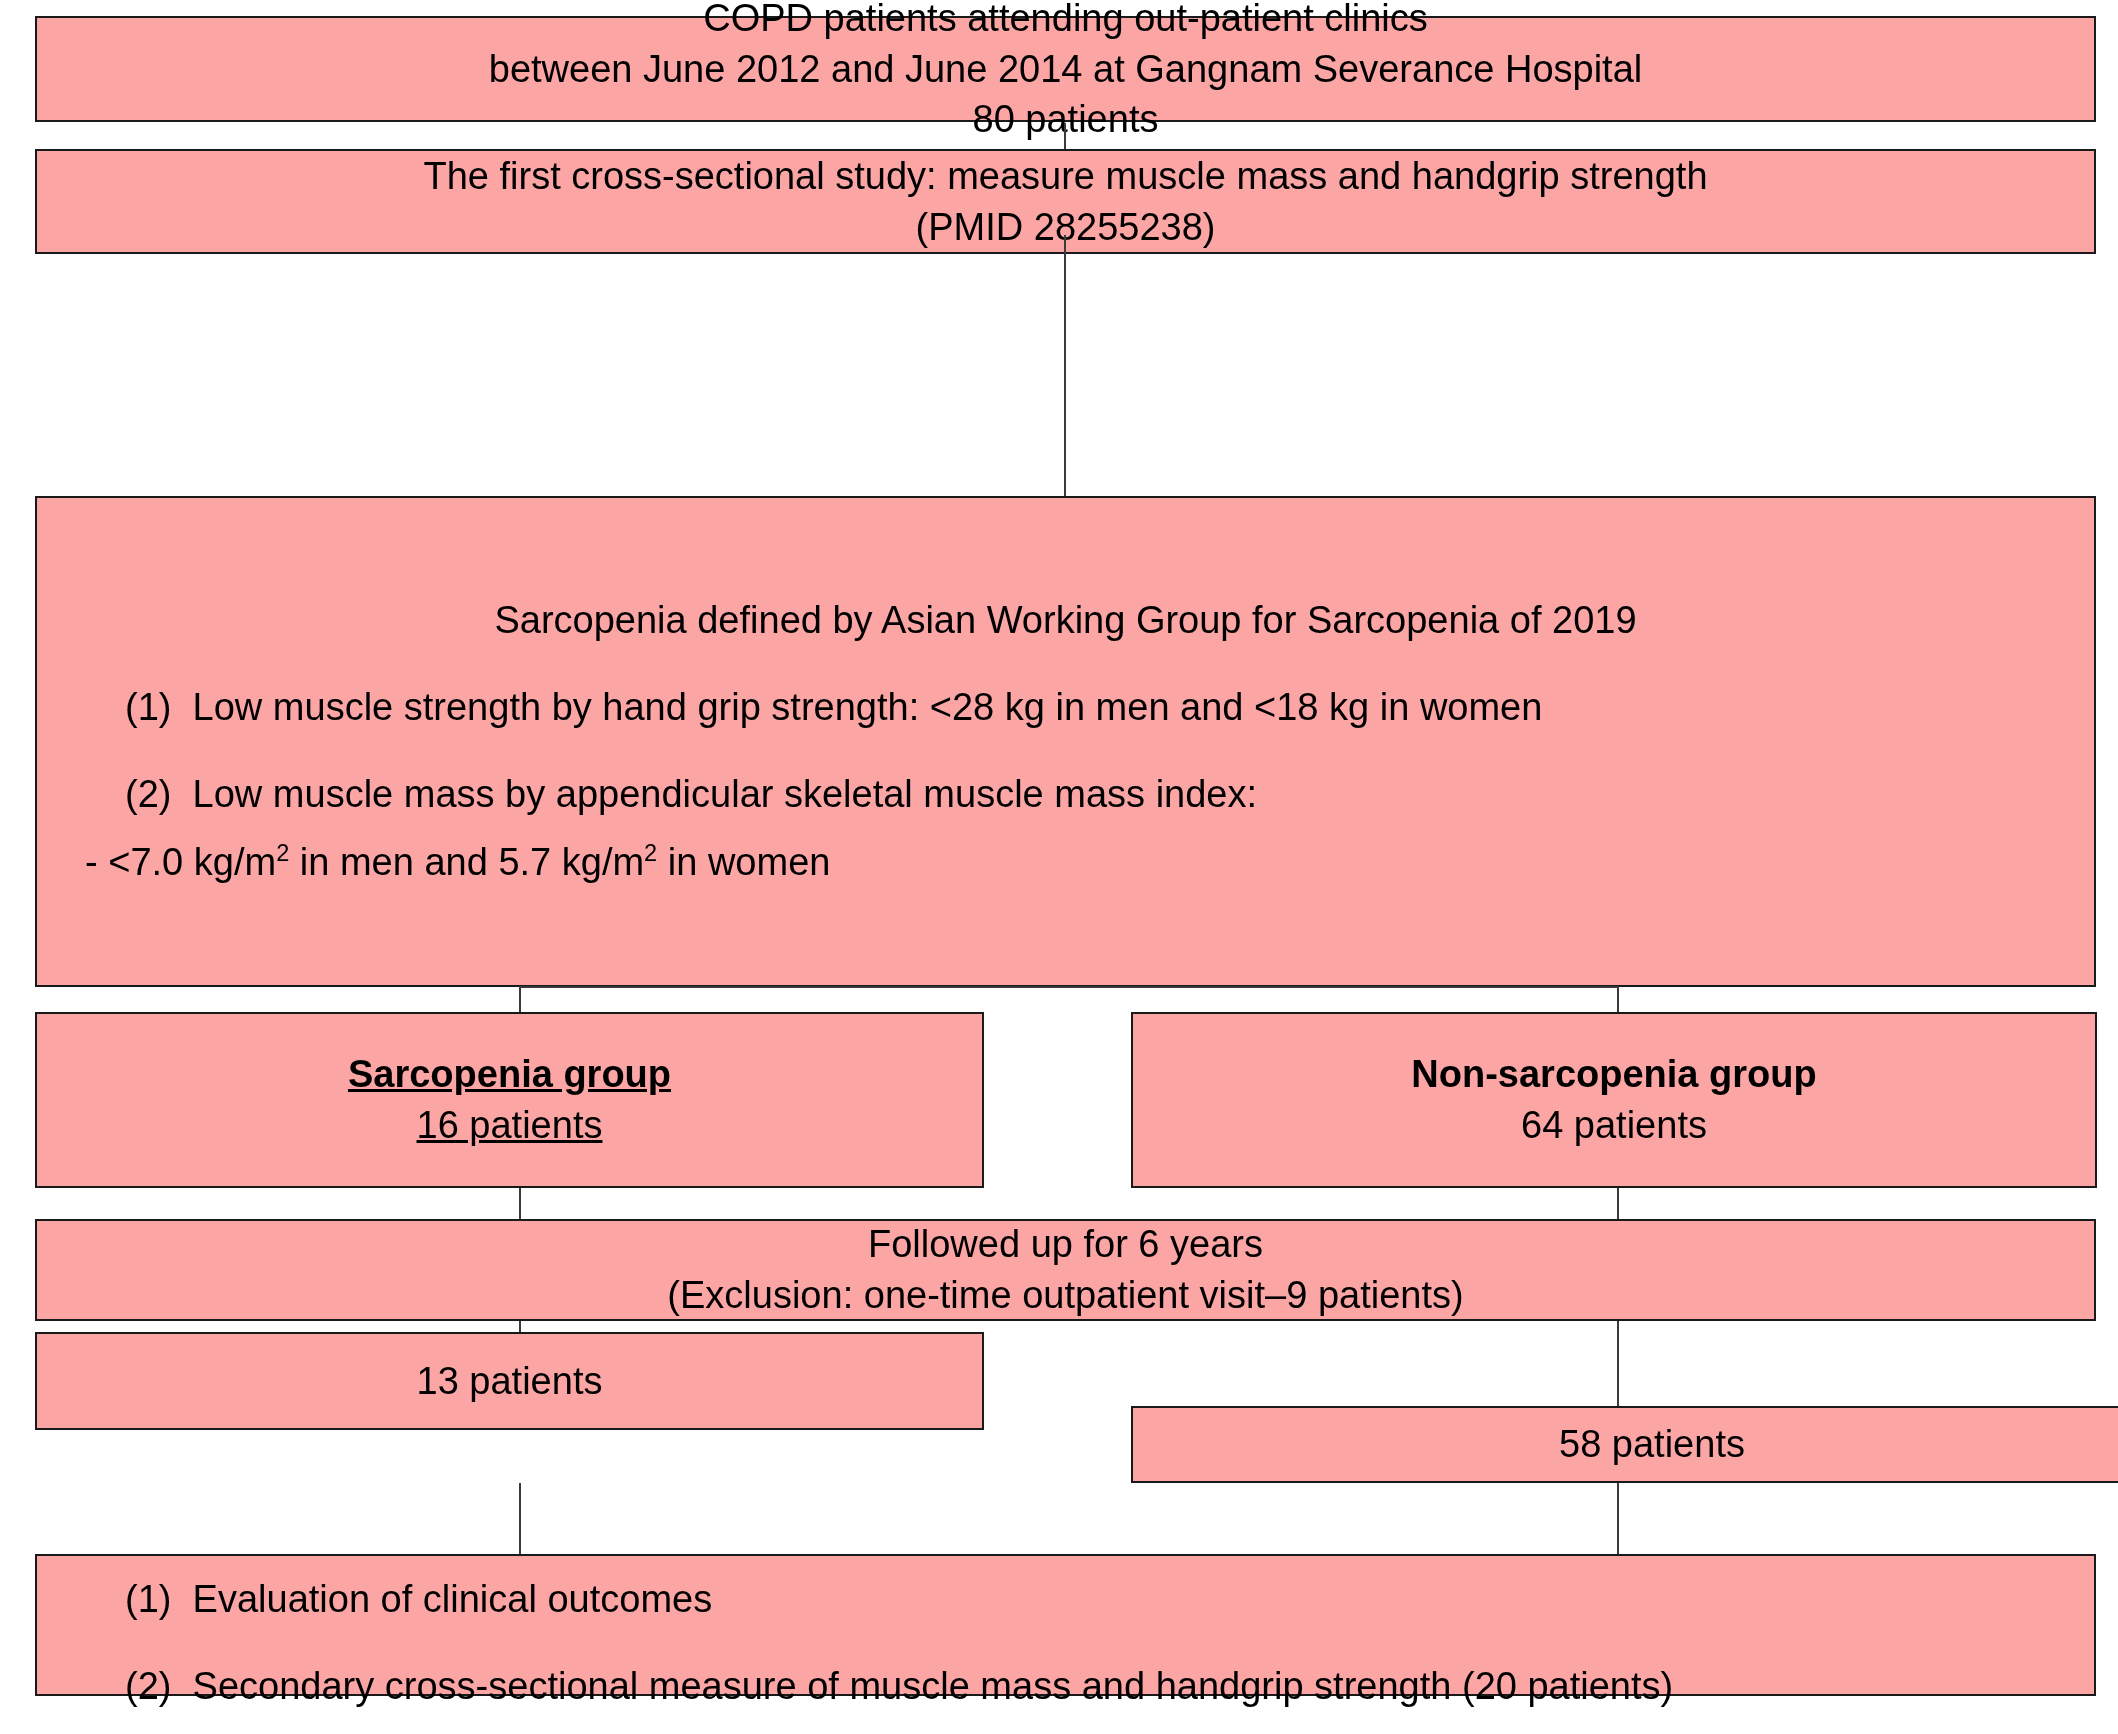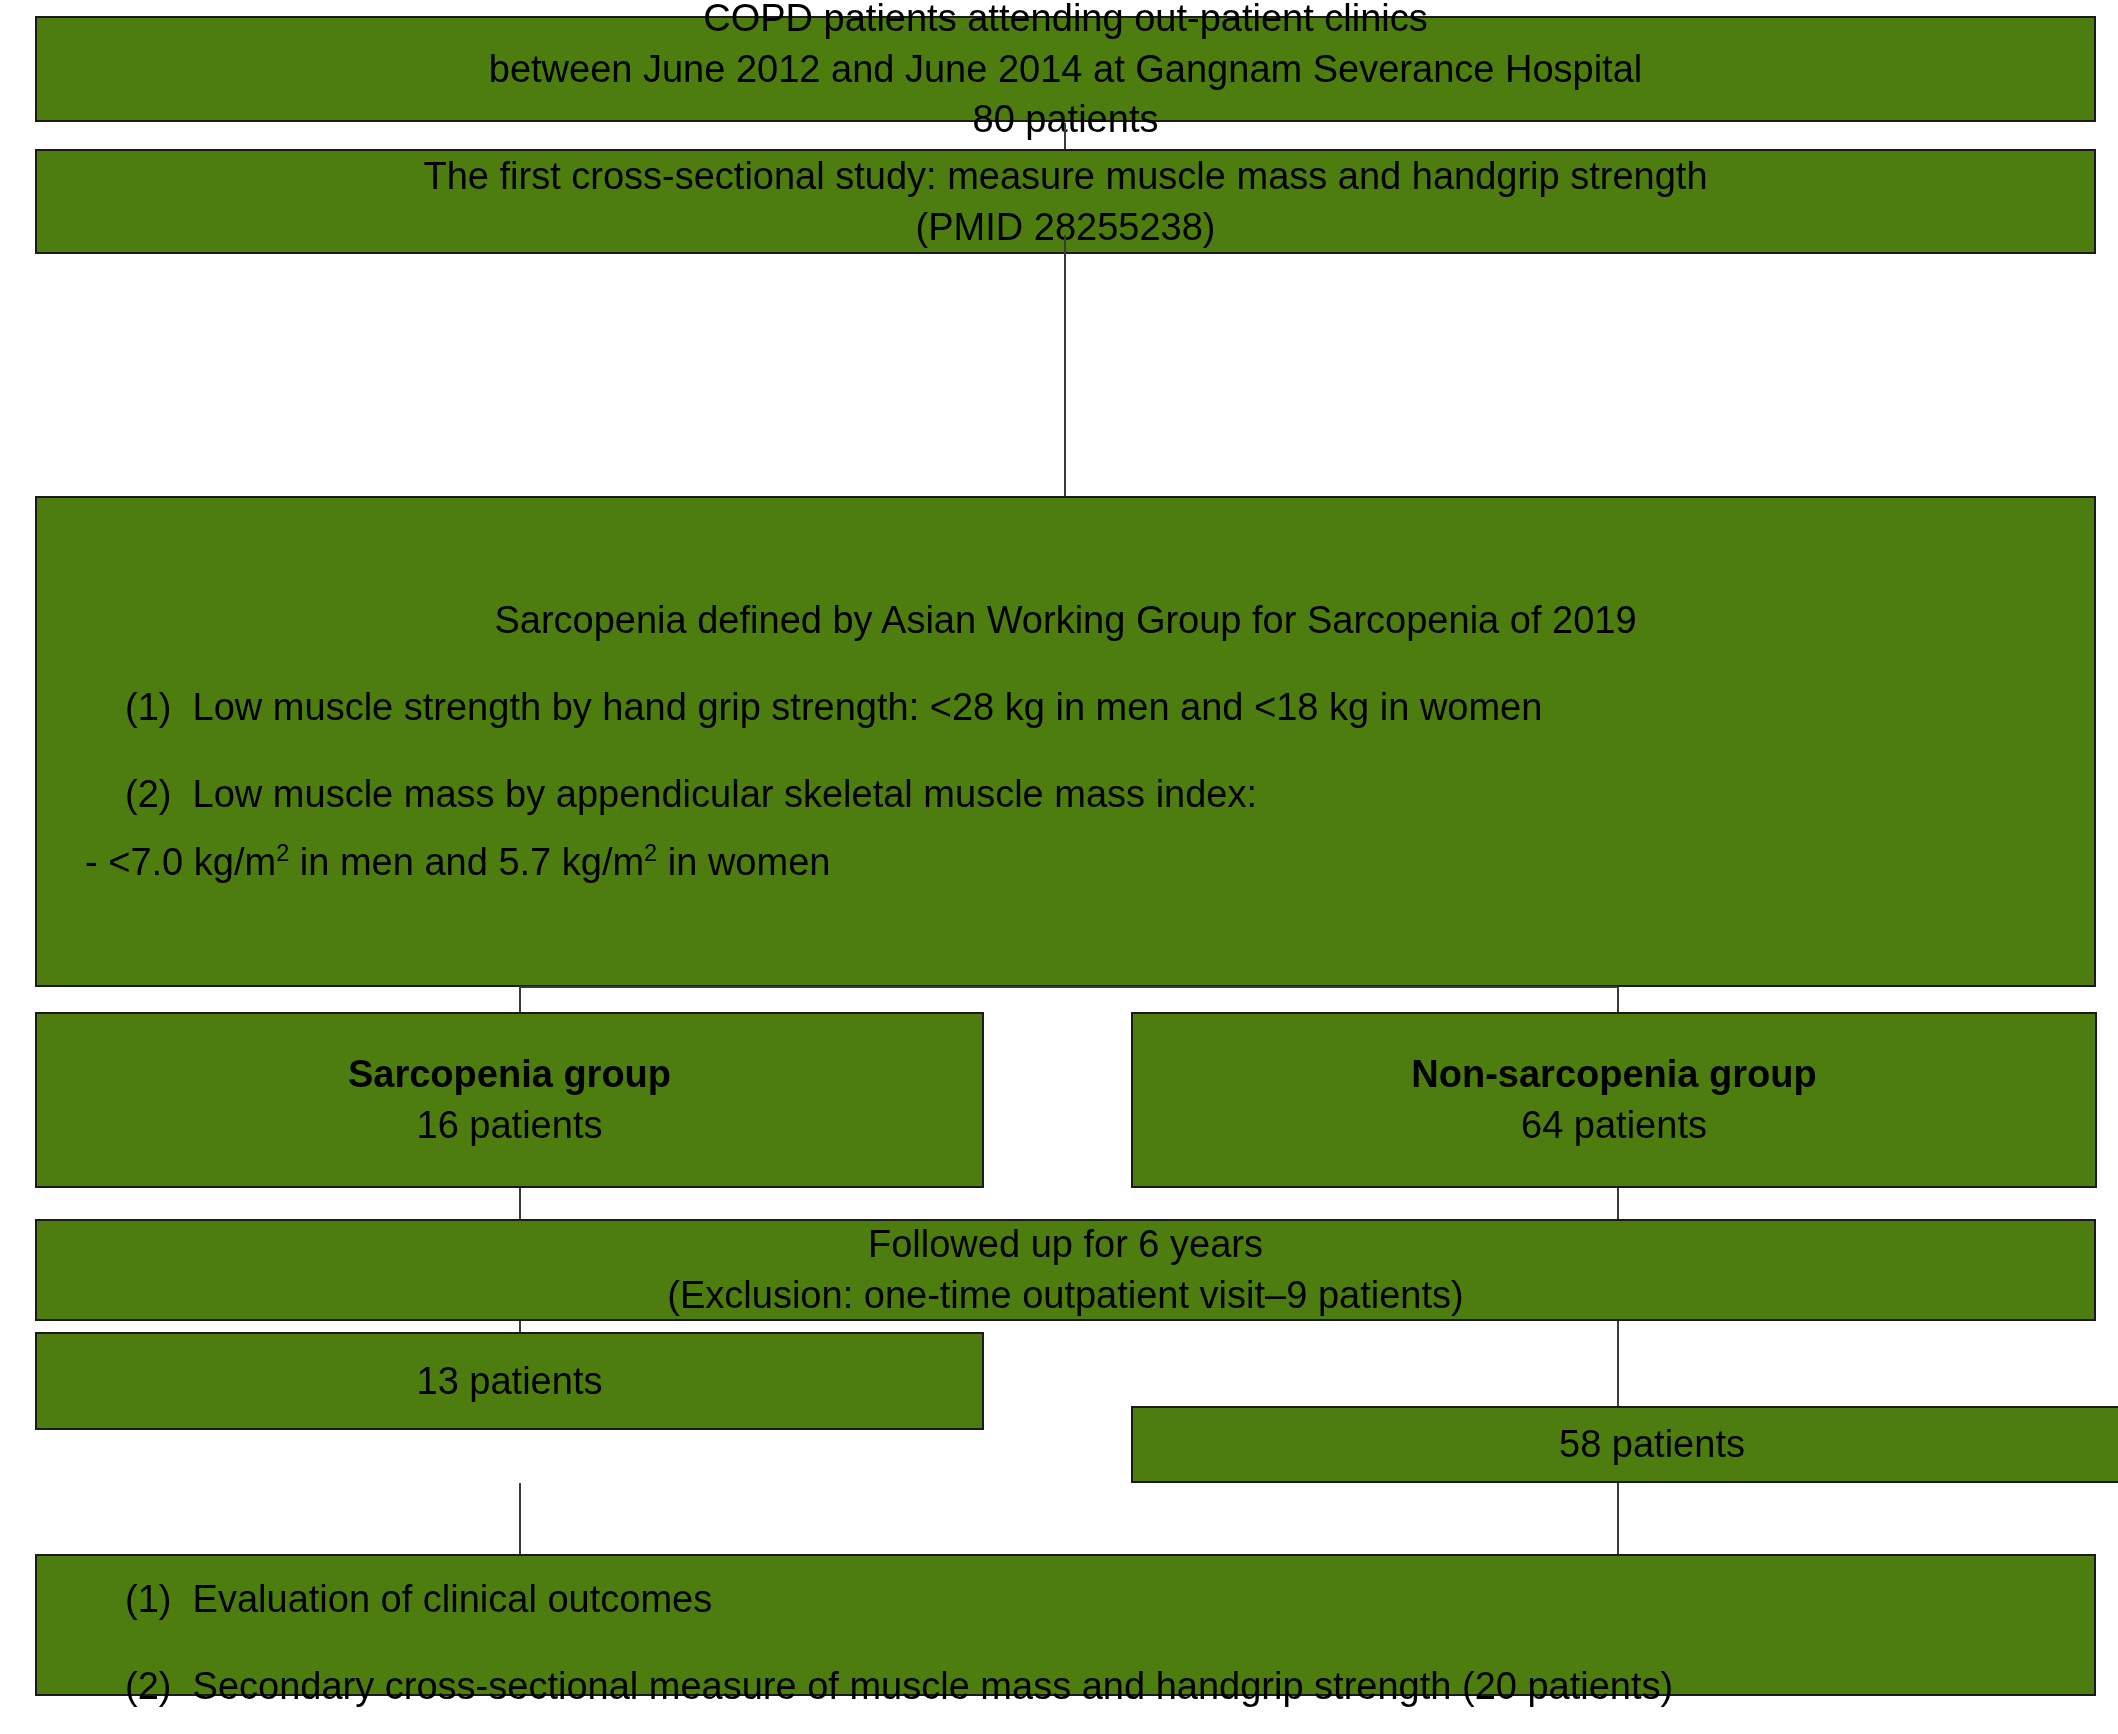--- a/index.html
+++ b/index.html
@@ -13,21 +13,21 @@
   #canvas {
     position: relative;
     width: 2119px;
     height: 1735px;
     background: #ffffff;
     overflow: hidden;
   }
   .node {
     position: absolute;
     box-sizing: border-box;
-    background: #4d7c0f;
+    background: #fca5a5;
     border: 2.4px solid #1a1a1a;
     display: flex;
     flex-direction: column;
     justify-content: center;
     color: #000000;
     line-height: 1.34;
   }
   .node.center { align-items: center; text-align: center; }
   .node.left   { align-items: flex-start; text-align: left; }
   .line {
@@ -42,21 +42,21 @@
   .pad-l { padding-left: 88px; margin-top: 36px; }
   .gap-top { margin-top: 36px; }
   .gap-top-sm { margin-top: 16.6px; }
   .indent { padding-left: 48px; }
   sup { font-size: 0.62em; vertical-align: super; line-height: 0; }
 
   
   #box-source      { left: 35px;   top: 16px;   width: 2061px; height: 106px; }
   #box-first-study { left: 35px;   top: 149px;  width: 2061px; height: 105px; }
   #box-definition  { left: 35px;   top: 496px; width: 2061px; height: 491px; }
-  #box-sarco       { left: 35px;   top: 1012px; width: 949px; height: 176px; }
+  #box-sarco       { left: 35px;   top: 1012px; width: 949px; height: 176px; text-decoration: underline; }
   #box-nonsarco    { left: 1131px; top: 1012px; width: 966px; height: 176px; }
   #box-followup    { left: 35px;   top: 1219px; width: 2061px; height: 102px; align-items: center; }
   #box-left-count  { left: 35px;   top: 1332px; width: 949px; height: 98px; }
   #box-right-count { left: 1131px; top: 1406px; width: 1042px; height: 77px; }
   #box-outcomes    { left: 35px;   top: 1554px; width: 2061px; height: 142px; }
 
   
   #conn-1 { left: 1064px; top: 123px;  height: 26px; }
   #conn-2 { left: 1064px; top: 235px;  height: 261px; }
   #split-h-top { left: 519px; top: 986px; width: 1100px; }

